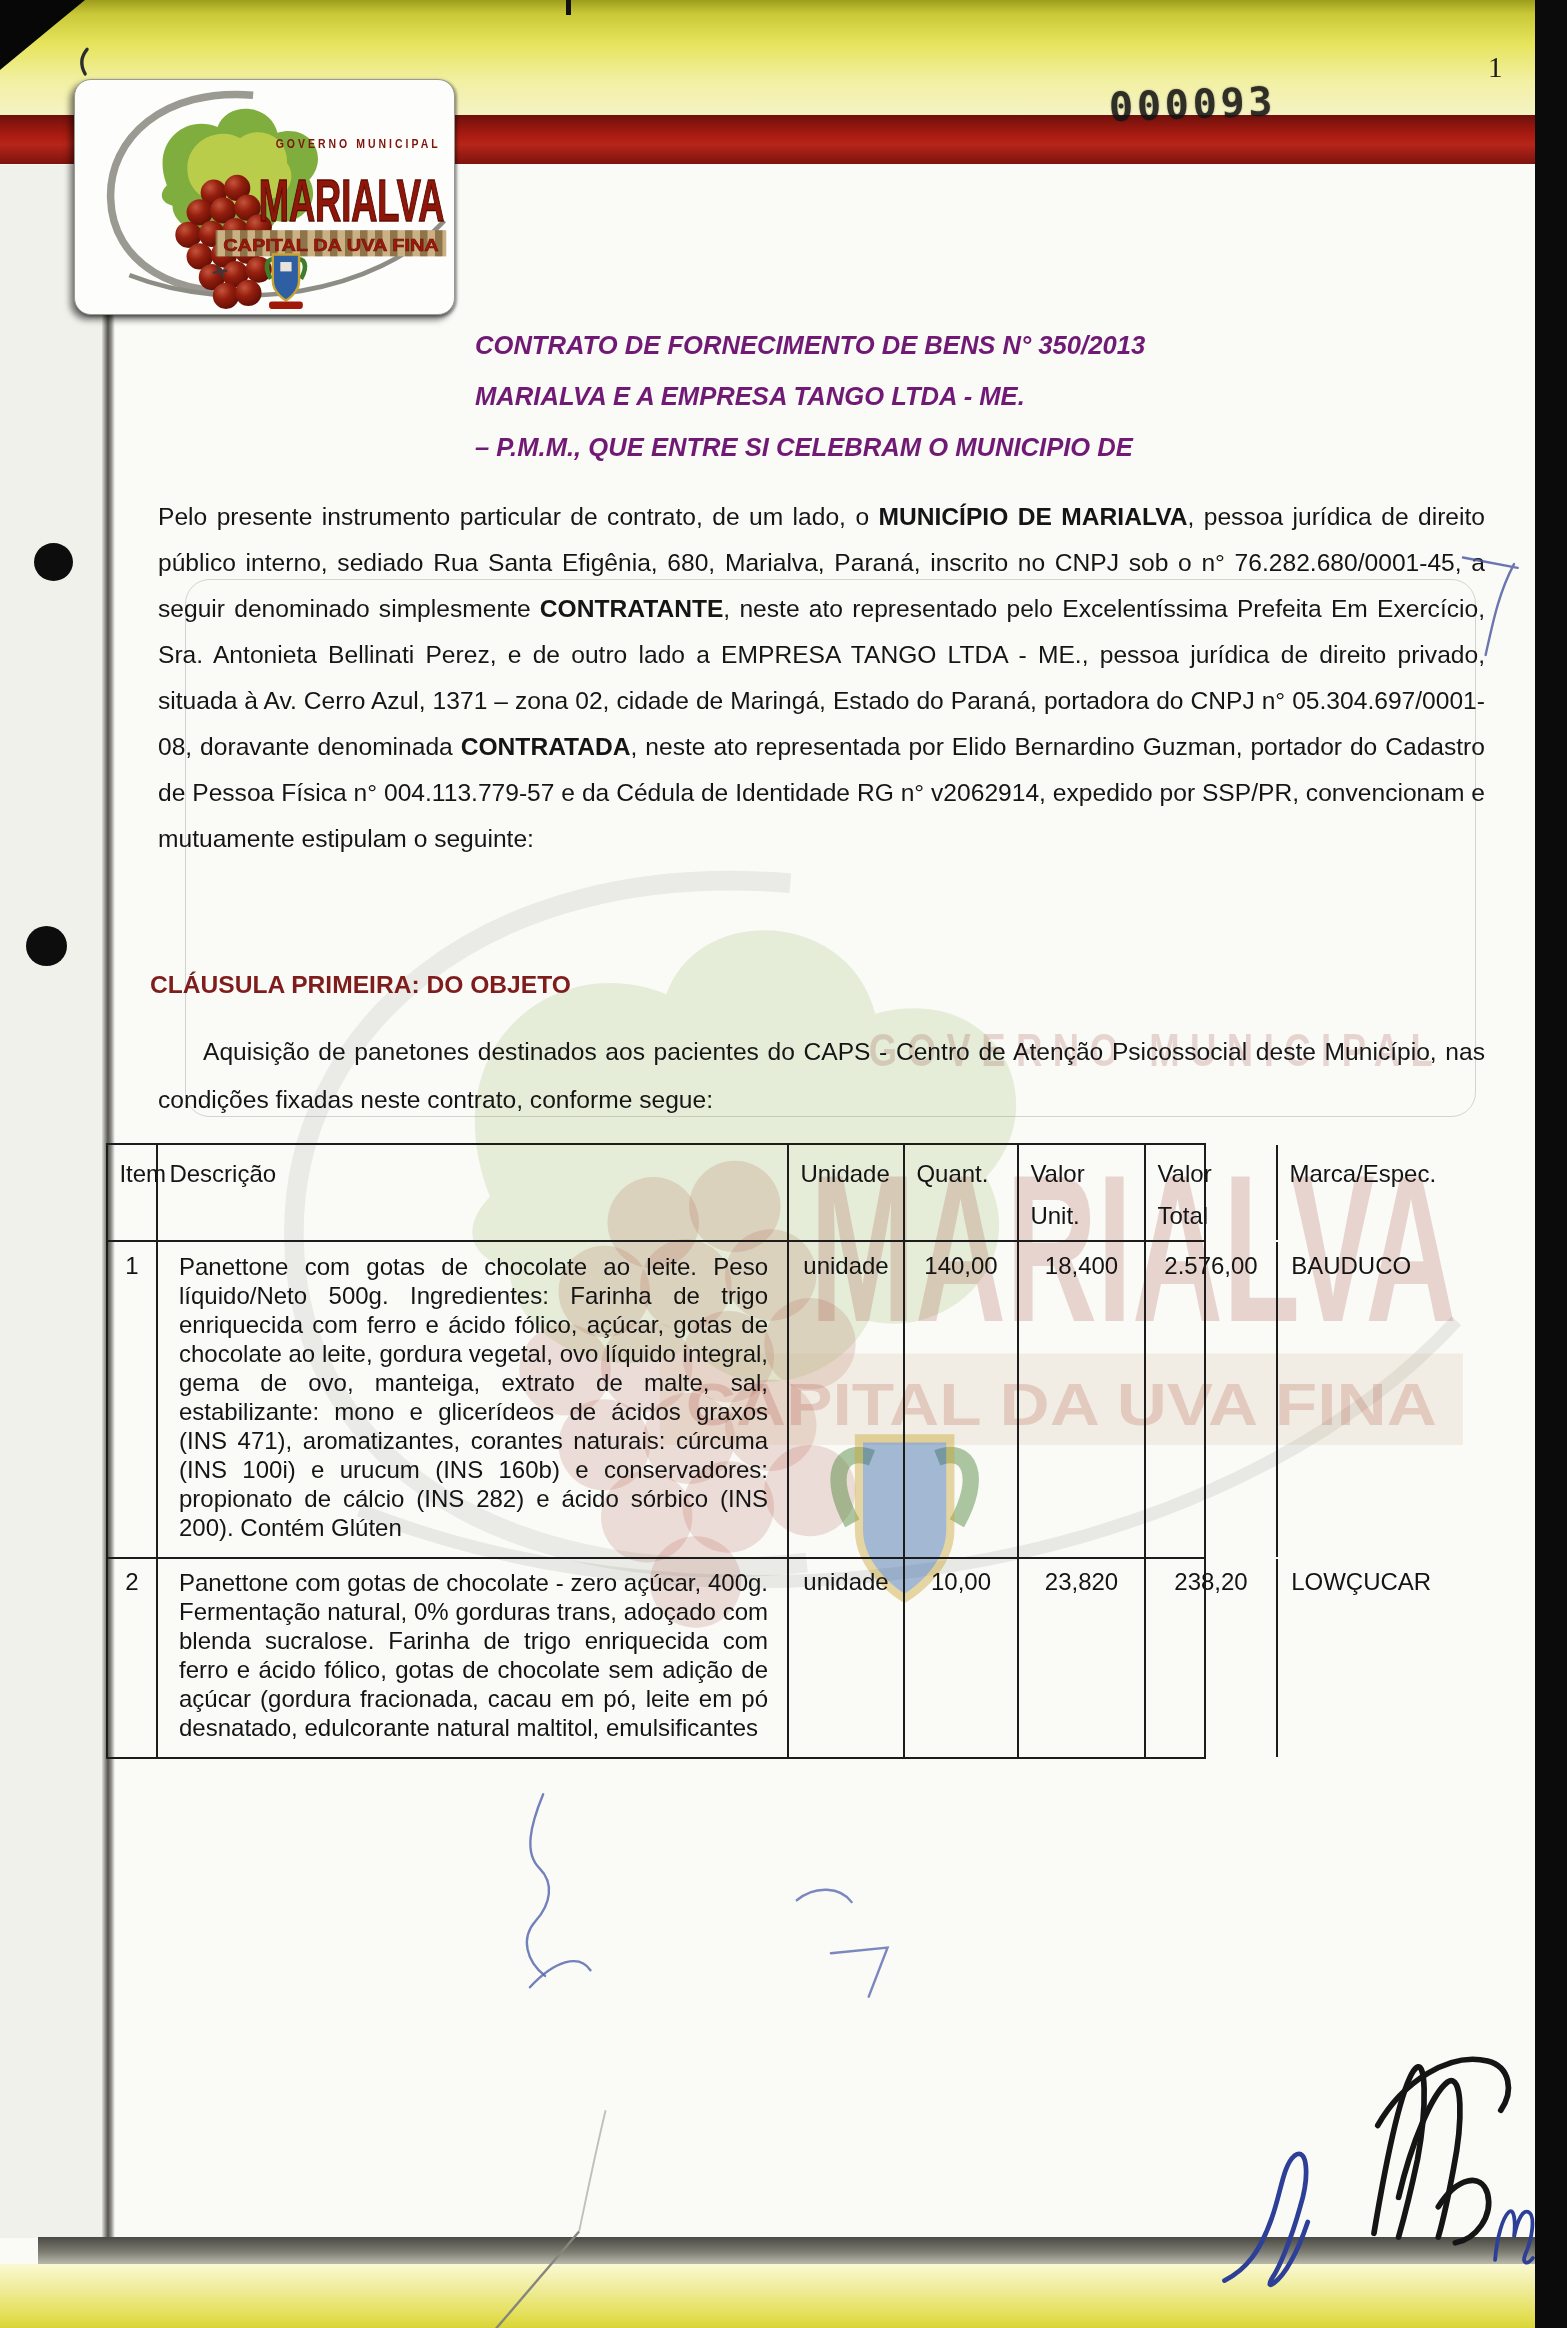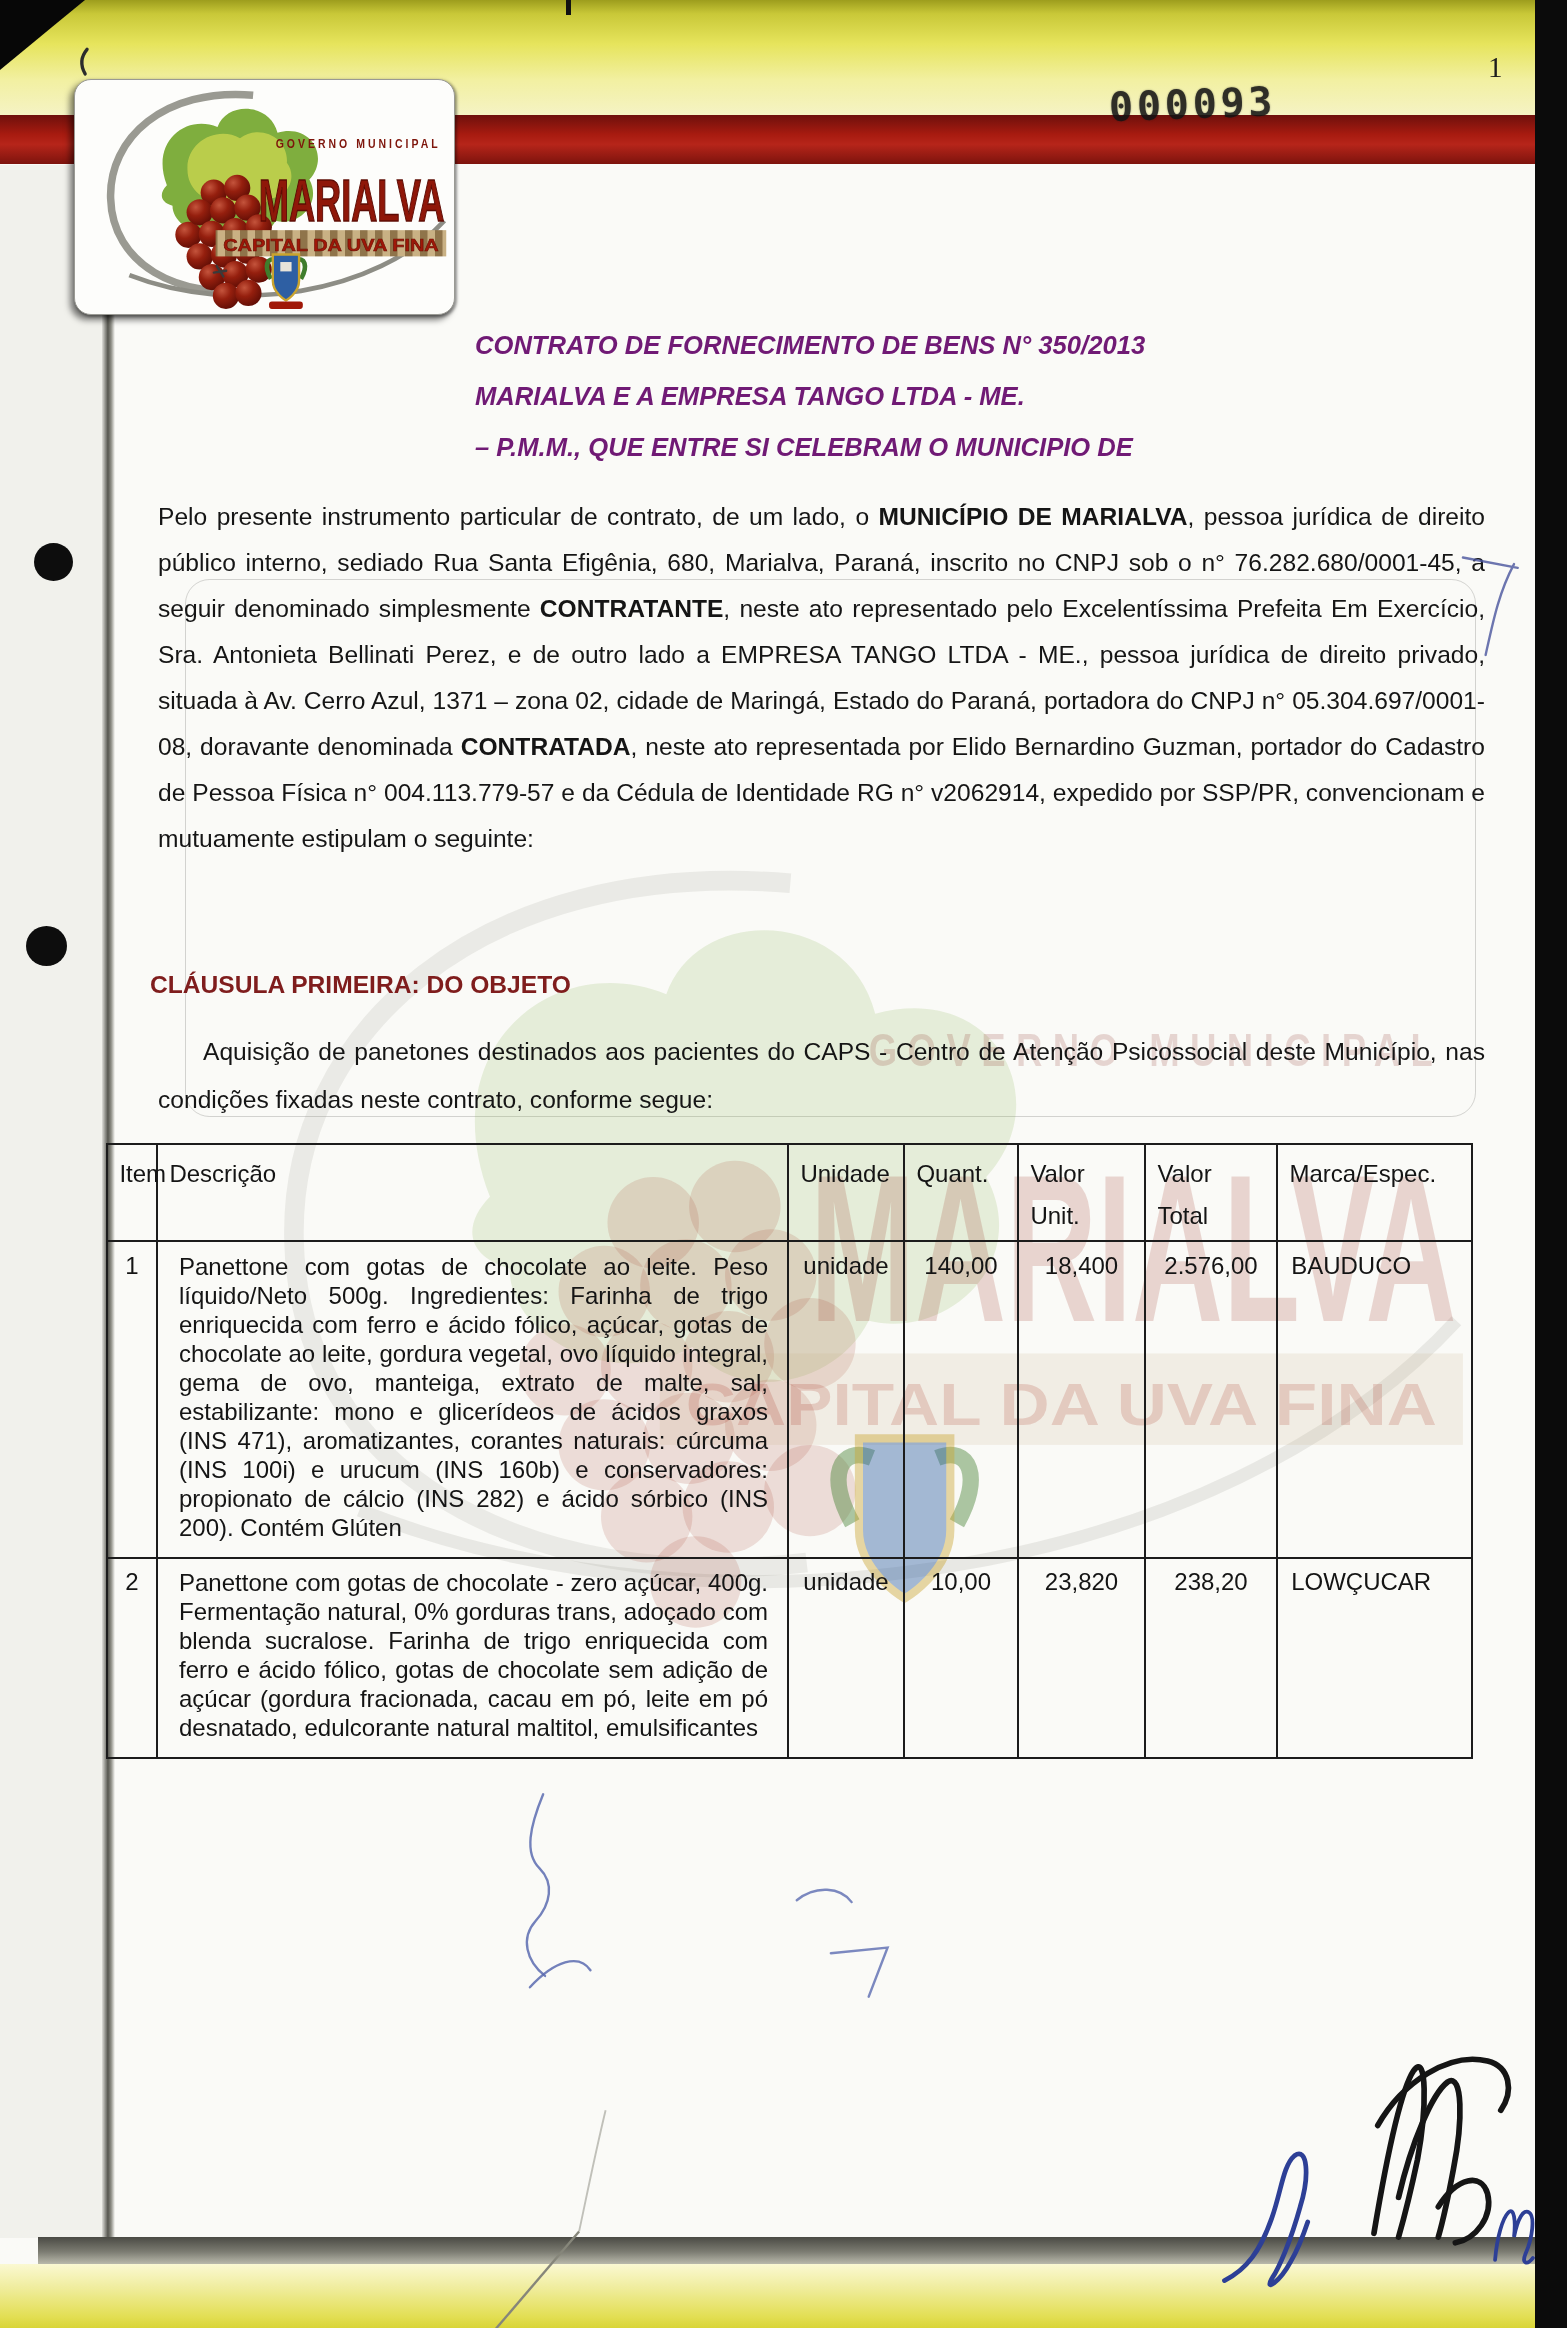--- a/index.html
+++ b/index.html
@@ -38,21 +38,21 @@
   .title-block{position:absolute;left:475px;top:320px;width:719px;z-index:2;
       font-weight:bold;font-style:italic;font-size:25.6px;line-height:51px;color:#701a75;}
   
   .body-par{position:absolute;left:150px;top:486px;width:1327px;margin:8px;z-index:2;
       font-size:24.6px;line-height:46px;text-align:justify;color:#151515;}
   .b{font-weight:bold;}
   .clause-h{position:absolute;left:150px;top:971px;z-index:2;font-size:24.6px;font-weight:bold;color:#7f1d1d;}
   .clause-par{position:absolute;left:150px;top:1020px;width:1327px;margin:8px;z-index:2;
       font-size:24.6px;line-height:48px;text-align:justify;text-indent:45px;color:#151515;}
   
-  .tbl{position:absolute;left:106px;top:1143px;width:1367px;z-index:2;border:2.8px solid #1c1c1c;
+  .tbl{position:absolute;left:106px;top:1143px;width:1100px;z-index:2;border:2.8px solid #1c1c1c;
       font-size:24px;color:#141414;box-sizing:border-box;}
   .trow{display:grid;grid-template-columns:50px 631px 116px 114px 127px 132px 1fr;}
   .trow > div{border-right:2.8px solid #1c1c1c;box-sizing:border-box;}
   .trow > div:last-child{border-right:none;}
   .thead{border-bottom:2.8px solid #1c1c1c;min-height:89px;}
   .thead > div{padding:7.6px 7.6px 3.8px 11.4px;line-height:42px;}
   .trow1{border-bottom:2.8px solid #1c1c1c;}
   .cell-item{text-align:center;padding-top:9.5px;}
   .cell-desc{padding:9.5px 19px 15px 21px;line-height:29px;text-align:justify;}
   .cell-c{text-align:center;padding-top:9.5px;}

